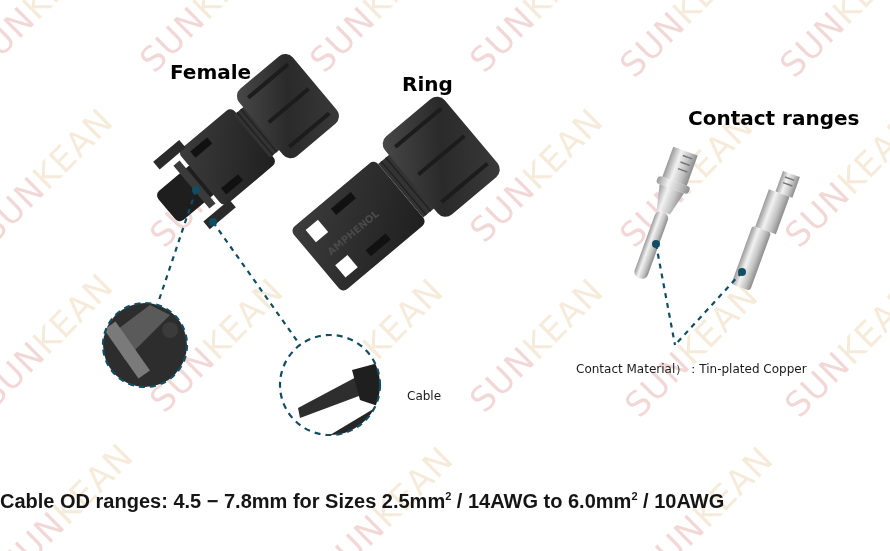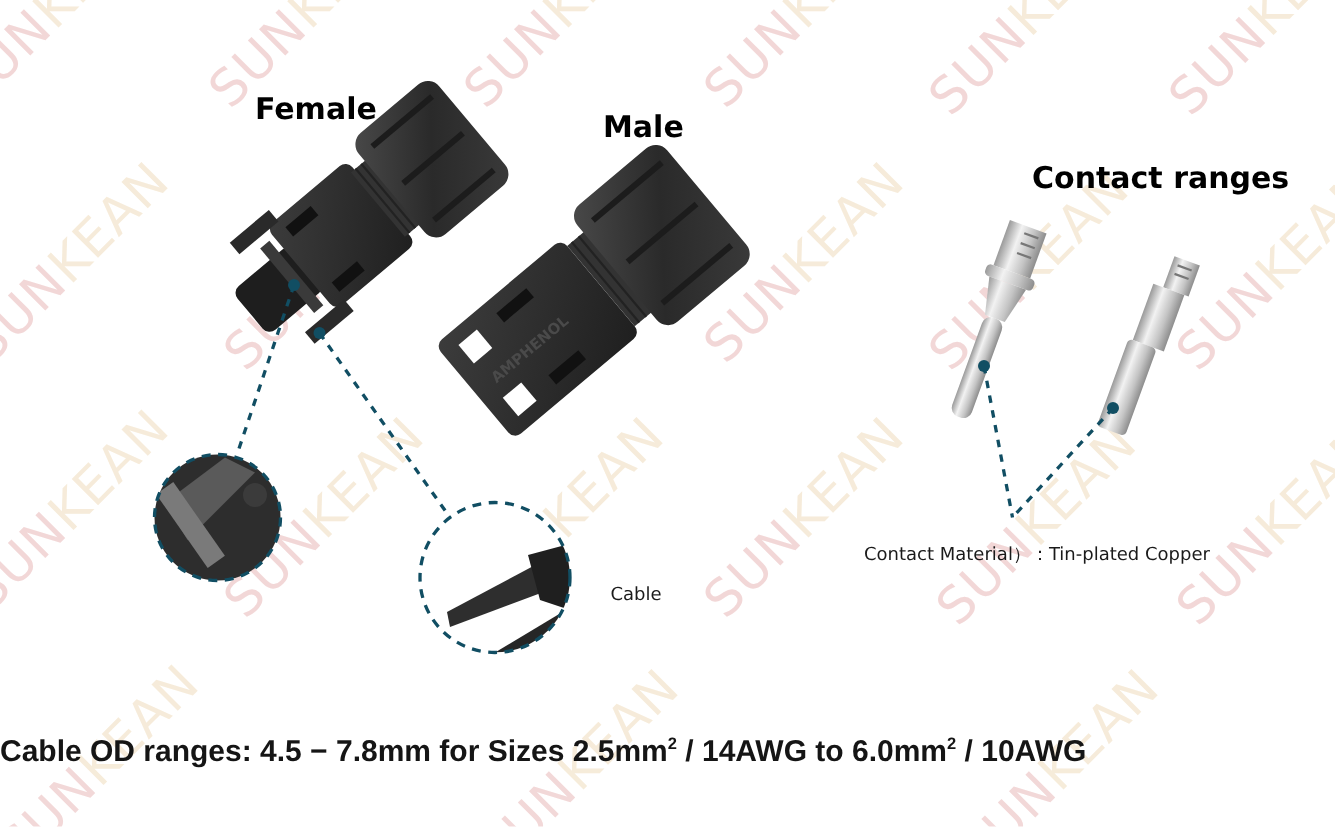--- a/index.html
+++ b/index.html
@@ -158,20 +158,20 @@
     </g>
     <g fill="#114e63">
       <circle cx="196" cy="190" r="4"></circle>
       <circle cx="213" cy="222" r="4"></circle>
       <circle cx="656" cy="244" r="4"></circle>
       <circle cx="742" cy="272" r="4"></circle>
     </g>
   </svg>
 
   <div class="title" style="left:146px;top:60px;font-size:20px">Female</div>
-  <div class="title" style="left:378px;top:72px;font-size:20px">Male</div>
+  <div class="title" style="left:378px;top:72px;font-size:20px">Ring</div>
   <div class="title" style="left:664px;top:106px;font-size:20px">Contact ranges</div>
 
   <div class="lbl" style="left:407px;top:389px">Cable</div>
   <div class="lbl" style="left:576px;top:361px">Contact Material）：Tin-plated Copper</div>
 
   <div class="footer"><span>Cable OD ranges: 4.5 − 7.8mm for Sizes 2.5mm</span><sup>2</sup><span> / 14AWG to 6.0mm</span><sup>2</sup><span> / 10AWG</span></div>
 </div>
 
 </body></html>

